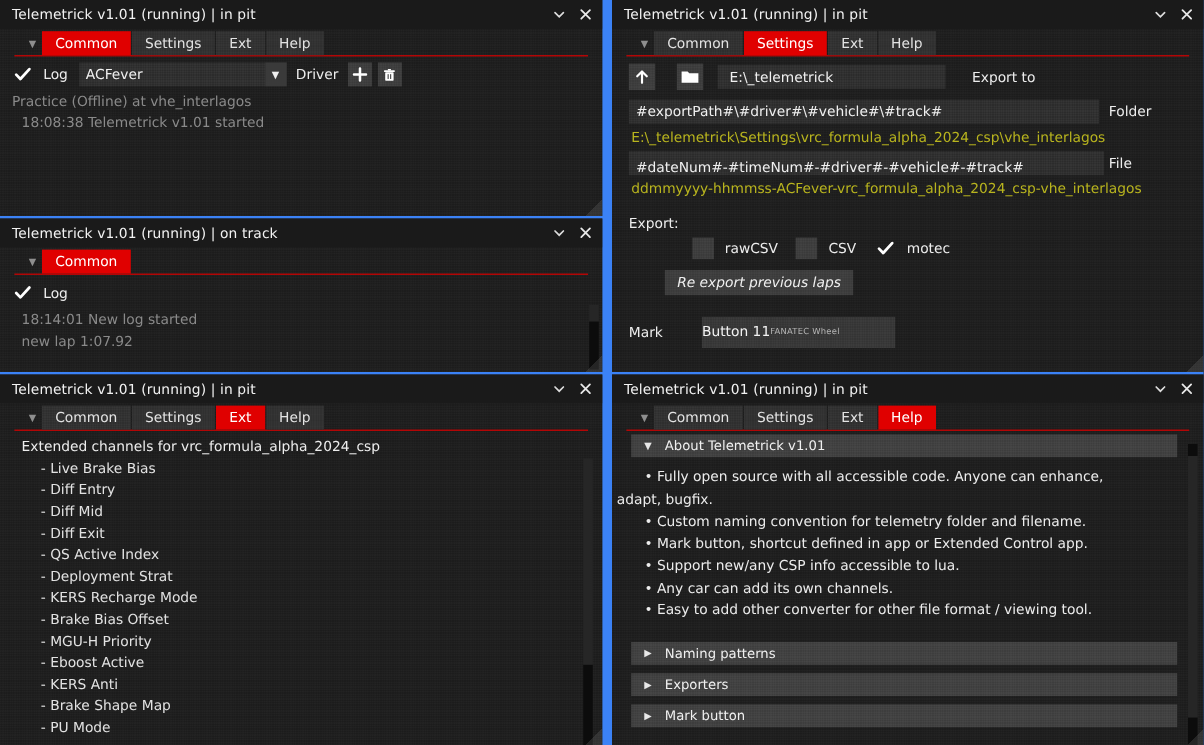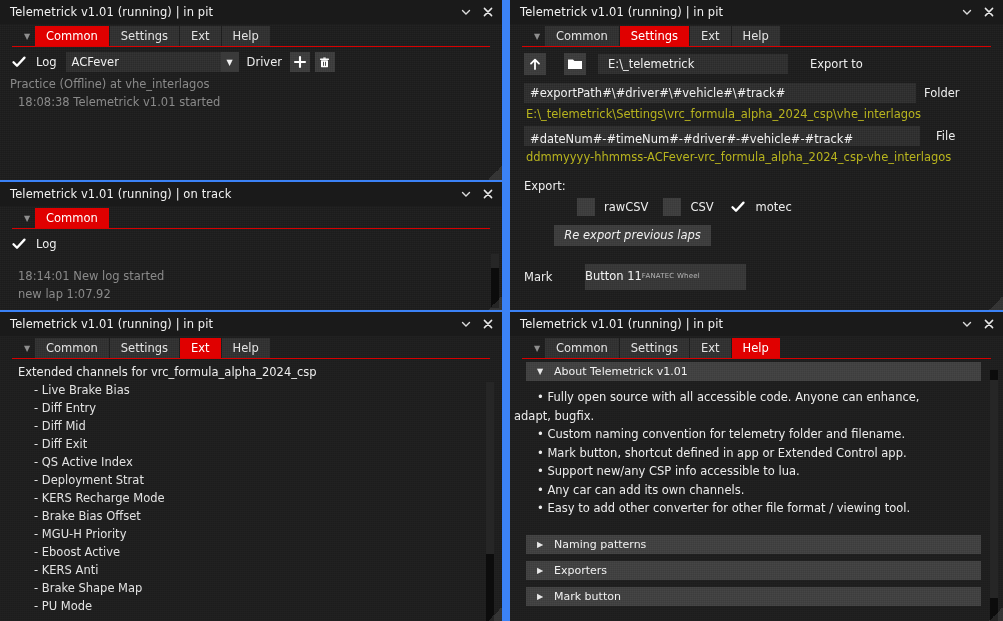--- a/index.html
+++ b/index.html
@@ -390,21 +390,21 @@
 
     <div class="panel-body" style="padding-top:6px;">
       <div class="row">
         <div class="cbox checked">
           <svg width="16" height="16" viewBox="0 0 16 16">
               <path d="M2.5 8.2 L6 11.8 L13.5 3.6" stroke="#ffffff" stroke-width="2.3" fill="none" stroke-linecap="round" stroke-linejoin="round"></path>
             </svg>
         </div>
         <div class="lbl" style="margin-left:8px;">Log</div>
       </div>
-      <div class="logline" style="margin-top:14px; padding-left:8px;">18:14:01 New log started</div>
+      <div class="logline" style="margin-top:4px; padding-left:8px;">18:14:01 New log started</div>
       <div class="logline" style="padding-left:8px;">new lap 1:07.92</div>
     </div>
 
     <div class="scrollbar-track" style="right:3px; top:72px; height:54px;"></div>
     <div class="scrollbar-thumb" style="right:3px; top:86px; height:40px;"></div>
     <div class="corner-grip"></div>
   </div>
 
   <div class="window" style="left:0px; top:312px; width:502px; height:309px;">
     <div class="titlebar">
@@ -504,21 +504,21 @@
           <span>#exportPath#\#driver#\#vehicle#\#track#</span>
         </div>
         <div class="lbl" style="margin-left:8px;">Folder</div>
       </div>
       <div class="pathtext" style="margin-top:2px;">E:\_telemetrick\Settings\vrc_formula_alpha_2024_csp\vhe_interlagos</div>
 
       <div class="row" style="margin-top:2px;">
         <div class="textfield" style="width:396px;align-items:flex-end;">
           <span>#dateNum#-#timeNum#-#driver#-#vehicle#-#track#</span>
         </div>
-        <div class="lbl" style="margin-left:16px;">File</div>
+        <div class="lbl" style="margin-left:4px;">File</div>
       </div>
       <div class="pathtext" style="margin-top:2px;">ddmmyyyy-hhmmss-ACFever-vrc_formula_alpha_2024_csp-vhe_interlagos</div>
 
       <div class="lbl" style="margin-top:12px;">Export:</div>
 
       <div class="row" style="margin-top:5px; padding-left:53px;">
         <div class="cbox"></div>
         <div class="lbl" style="margin-left:9px;">rawCSV</div>
         <div class="cbox" style="margin-left:15px;"></div>
         <div class="lbl" style="margin-left:9px;">CSV</div>

